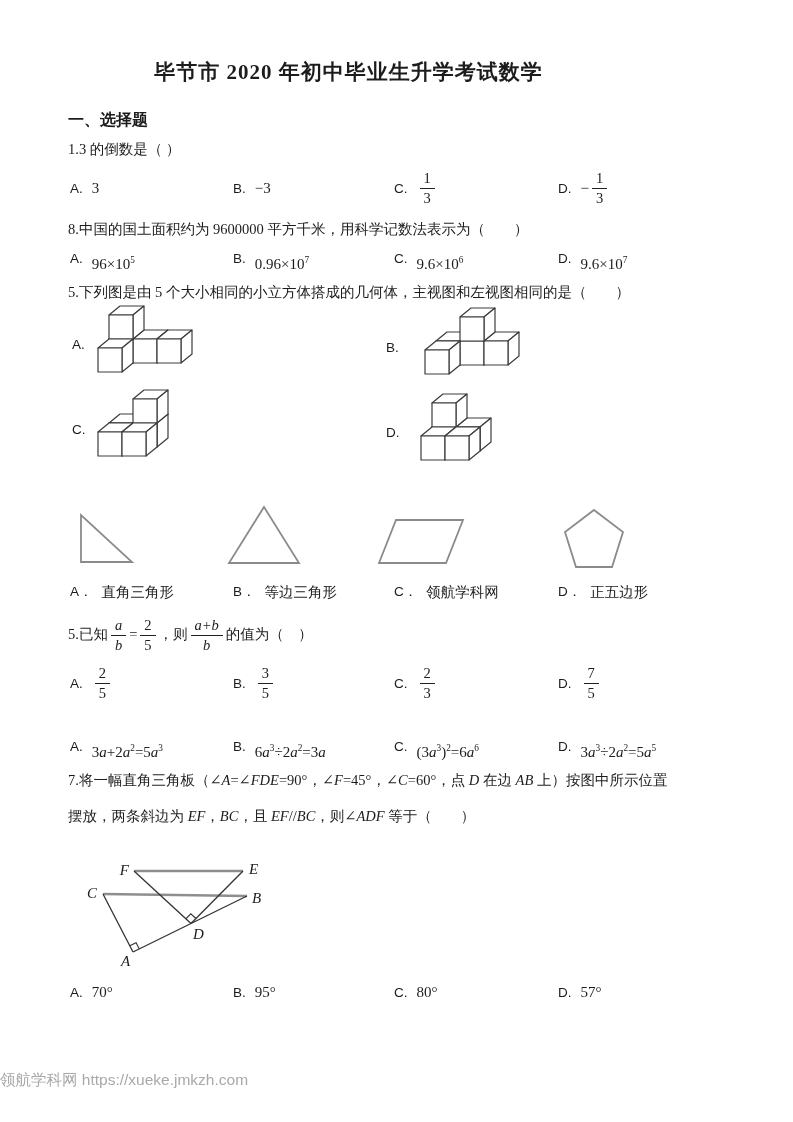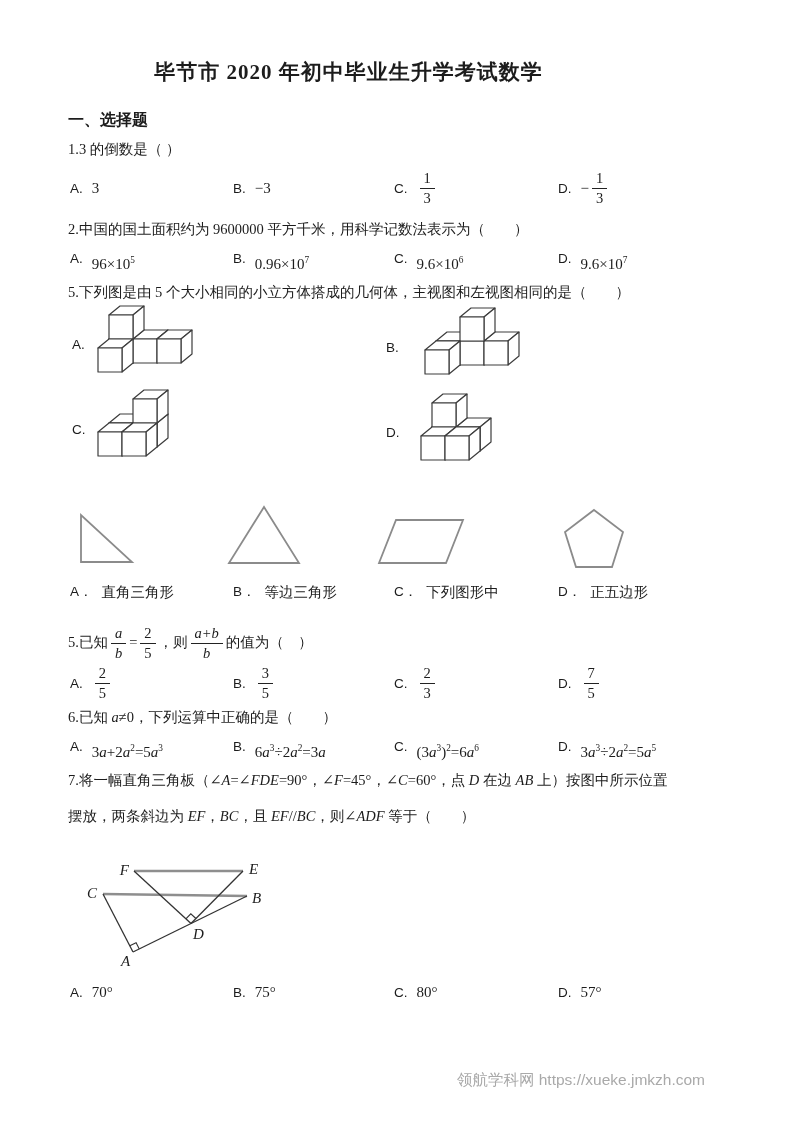--- a/index.html
+++ b/index.html
@@ -16,24 +16,24 @@
   .olabel{font-family:"Liberation Sans","DejaVu Sans",sans-serif;font-size:13.5px;margin-right:9px;}
   .otext{font-size:15px;}
   .omath{font-size:15px;margin-top:12px;}
   .omath i{font-family:"Liberation Serif",serif;}
   sup{font-size:62%;vertical-align:super;line-height:0;}
   .frac{display:inline-block;vertical-align:middle;text-align:center;line-height:1.12;
         font-size:14.5px;margin:0 3px;}
   .frac .num{display:block;border-bottom:1.2px solid #222;padding:0 4px 1px;}
   .frac .den{display:block;padding:1px 4px 0;}
   .frac.it{font-style:italic;}
-  .inline-math{display:flex;align-items:center;margin-top:8px;}
+  .inline-math{display:flex;align-items:center;}
   .fig-label{font-family:"Liberation Sans","DejaVu Sans",sans-serif;font-size:13.5px;}
   .shape-svg polygon{fill:none;stroke:#8b8b8b;stroke-width:1.8;stroke-linejoin:miter;}
-  .footer{top:1070px;left:0;width:705px;text-align:right;color:#a9a9a9;
+  .footer{top:1070px;left:0;width:705px;text-align:left;color:#a9a9a9;
         font-family:"Liberation Sans","DejaVu Sans",sans-serif;font-size:15.5px;}
   .geo-label{font-style:italic;font-size:15px;fill:#1c1c1c;font-family:"Liberation Serif",serif;}
 </style>
 </head>
 <body>
 
 <div class="page">
 
   <div class="abs title">毕节市 2020 年初中毕业生升学考试数学</div>
   <div class="abs section-heading">一、选择题</div>
@@ -58,21 +58,21 @@
     <div class="opt c4">
       <span class="olabel">D.</span>
       <span class="otext">−</span>
       <span class="frac">
         <span class="num">1</span>
         <span class="den">3</span>
       </span>
     </div>
   </div>
 
-  <div class="abs stem" style="top:219px;">2.中国的国土面积约为 9600000 平方千米，用科学记数法表示为（　　）</div>
+  <div class="abs stem" style="top:219px;">8.中国的国土面积约为 9600000 平方千米，用科学记数法表示为（　　）</div>
   <div class="abs opt-row" style="top:246px;height:24px;">
     <div class="opt c1">
       <span class="olabel">A.</span>
       <span class="omath">96×10<sup>5</sup></span>
     </div>
     <div class="opt c2">
       <span class="olabel">B.</span>
       <span class="omath">0.96×10<sup>7</sup></span>
     </div>
     <div class="opt c3">
@@ -175,21 +175,21 @@
     <div class="opt c1">
       <span class="olabel">A．</span>
       <span class="otext" style="font-size:14.5px;">直角三角形</span>
     </div>
     <div class="opt c2">
       <span class="olabel">B．</span>
       <span class="otext" style="font-size:14.5px;">等边三角形</span>
     </div>
     <div class="opt c3">
       <span class="olabel">C．</span>
-      <span class="otext" style="font-size:14.5px;">下列图形中</span>
+      <span class="otext" style="font-size:14.5px;">领航学科网</span>
     </div>
     <div class="opt c4">
       <span class="olabel">D．</span>
       <span class="otext" style="font-size:14.5px;">正五边形</span>
     </div>
   </div>
 
   <div class="abs stem inline-math" style="top:612px;height:46px;">
     <span>5.已知</span>
     <span class="frac it">
@@ -232,21 +232,20 @@
     </div>
     <div class="opt c4">
       <span class="olabel">D.</span>
       <span class="frac">
         <span class="num">7</span>
         <span class="den">5</span>
       </span>
     </div>
   </div>
 
-  <div class="abs stem" style="top:707px;">6.已知 <i>a</i>≠0，下列运算中正确的是（　　）</div>
   <div class="abs opt-row" style="top:732px;height:28px;">
     <div class="opt c1">
       <span class="olabel">A.</span>
       <span class="omath">3<i>a</i>+2<i>a</i><sup>2</sup>=5<i>a</i><sup>3</sup></span>
     </div>
     <div class="opt c2">
       <span class="olabel">B.</span>
       <span class="omath">6<i>a</i><sup>3</sup>÷2<i>a</i><sup>2</sup>=3<i>a</i></span>
     </div>
     <div class="opt c3">
@@ -279,21 +278,21 @@
     <text x="36" y="120" class="geo-label">A</text>
   </svg>
 
   <div class="abs opt-row" style="top:981px;height:22px;">
     <div class="opt c1">
       <span class="olabel">A.</span>
       <span class="otext">70°</span>
     </div>
     <div class="opt c2">
       <span class="olabel">B.</span>
-      <span class="otext">75°</span>
+      <span class="otext">95°</span>
     </div>
     <div class="opt c3">
       <span class="olabel">C.</span>
       <span class="otext">80°</span>
     </div>
     <div class="opt c4">
       <span class="olabel">D.</span>
       <span class="otext">57°</span>
     </div>
   </div>

